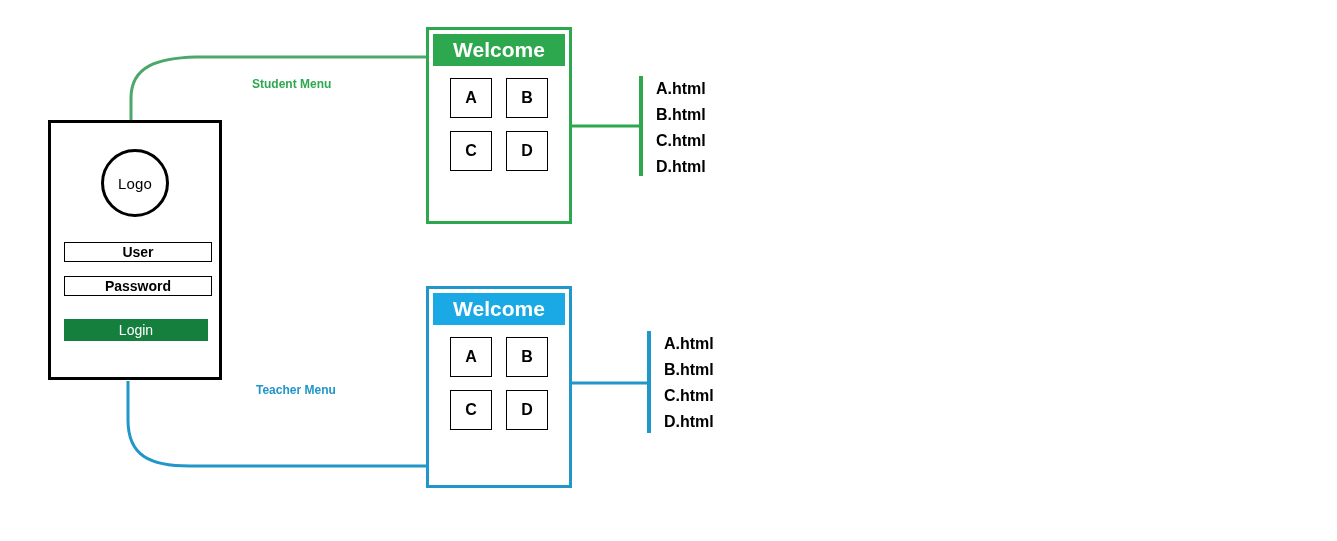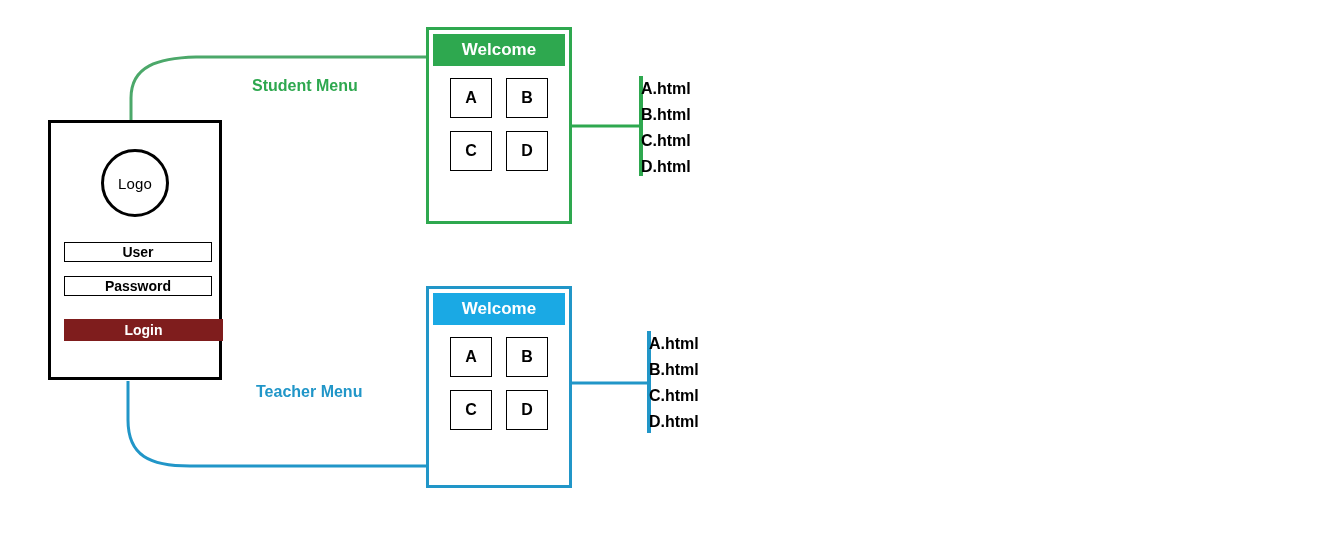--- a/index.html
+++ b/index.html
@@ -73,29 +73,29 @@
     font-size: 14px;
     font-weight: bold;
     color: #000000;
   }
   #field-user { top: 119px; }
   #field-password { top: 153px; }
   #login-button {
     position: absolute;
     left: 13px;
     top: 196px;
-    width: 159px;
+    width: 144px;
     height: 22px;
-    background: #7f1d1d;
+    background: #15803d;
     color: #ffffff;
     display: flex;
     align-items: center;
     justify-content: center;
     font-size: 14px;
-    font-weight: bold;
+    font-weight: normal;
     box-sizing: border-box;
   }
 
   
   .menu-panel {
     position: absolute;
     width: 146px;
     background: #ffffff;
     box-sizing: border-box;
   }
@@ -105,21 +105,21 @@
   .panel-header {
     position: absolute;
     left: 4px;
     top: 4px;
     right: 4px;
     height: 32px;
     display: flex;
     align-items: center;
     justify-content: center;
     color: #ffffff;
-    font-size: 17px;
+    font-size: 21px;
     font-weight: bold;
     box-sizing: border-box;
   }
   .menu-panel.green .panel-header { background: #2EA84F; }
   .menu-panel.blue  .panel-header { background: #1AA9E4; }
 
   .panel-grid {
     position: absolute;
     left: 0;
     right: 0;
@@ -139,33 +139,33 @@
     justify-content: center;
     font-size: 16px;
     font-weight: bold;
     color: #000000;
     box-sizing: border-box;
   }
 
   
   .connector-label {
     position: absolute;
-    font-size: 16px;
+    font-size: 12px;
     font-weight: bold;
     white-space: nowrap;
   }
   #label-student { left: 252px; top: 77px; color: #2EA84F; }
   #label-teacher { left: 256px; top: 383px; color: #2196C8; }
 
   
   .file-list {
     position: absolute;
     list-style: none;
     margin: 0;
-    padding: 0 0 0 1px;
+    padding: 0 0 0 16px;
   }
   #file-list-student { left: 640px; top: 76px; }
   #file-list-teacher { left: 648px; top: 331px; }
   .file-list li {
     font-size: 16px;
     font-weight: bold;
     color: #000000;
     line-height: 26px;
     white-space: nowrap;
   }

